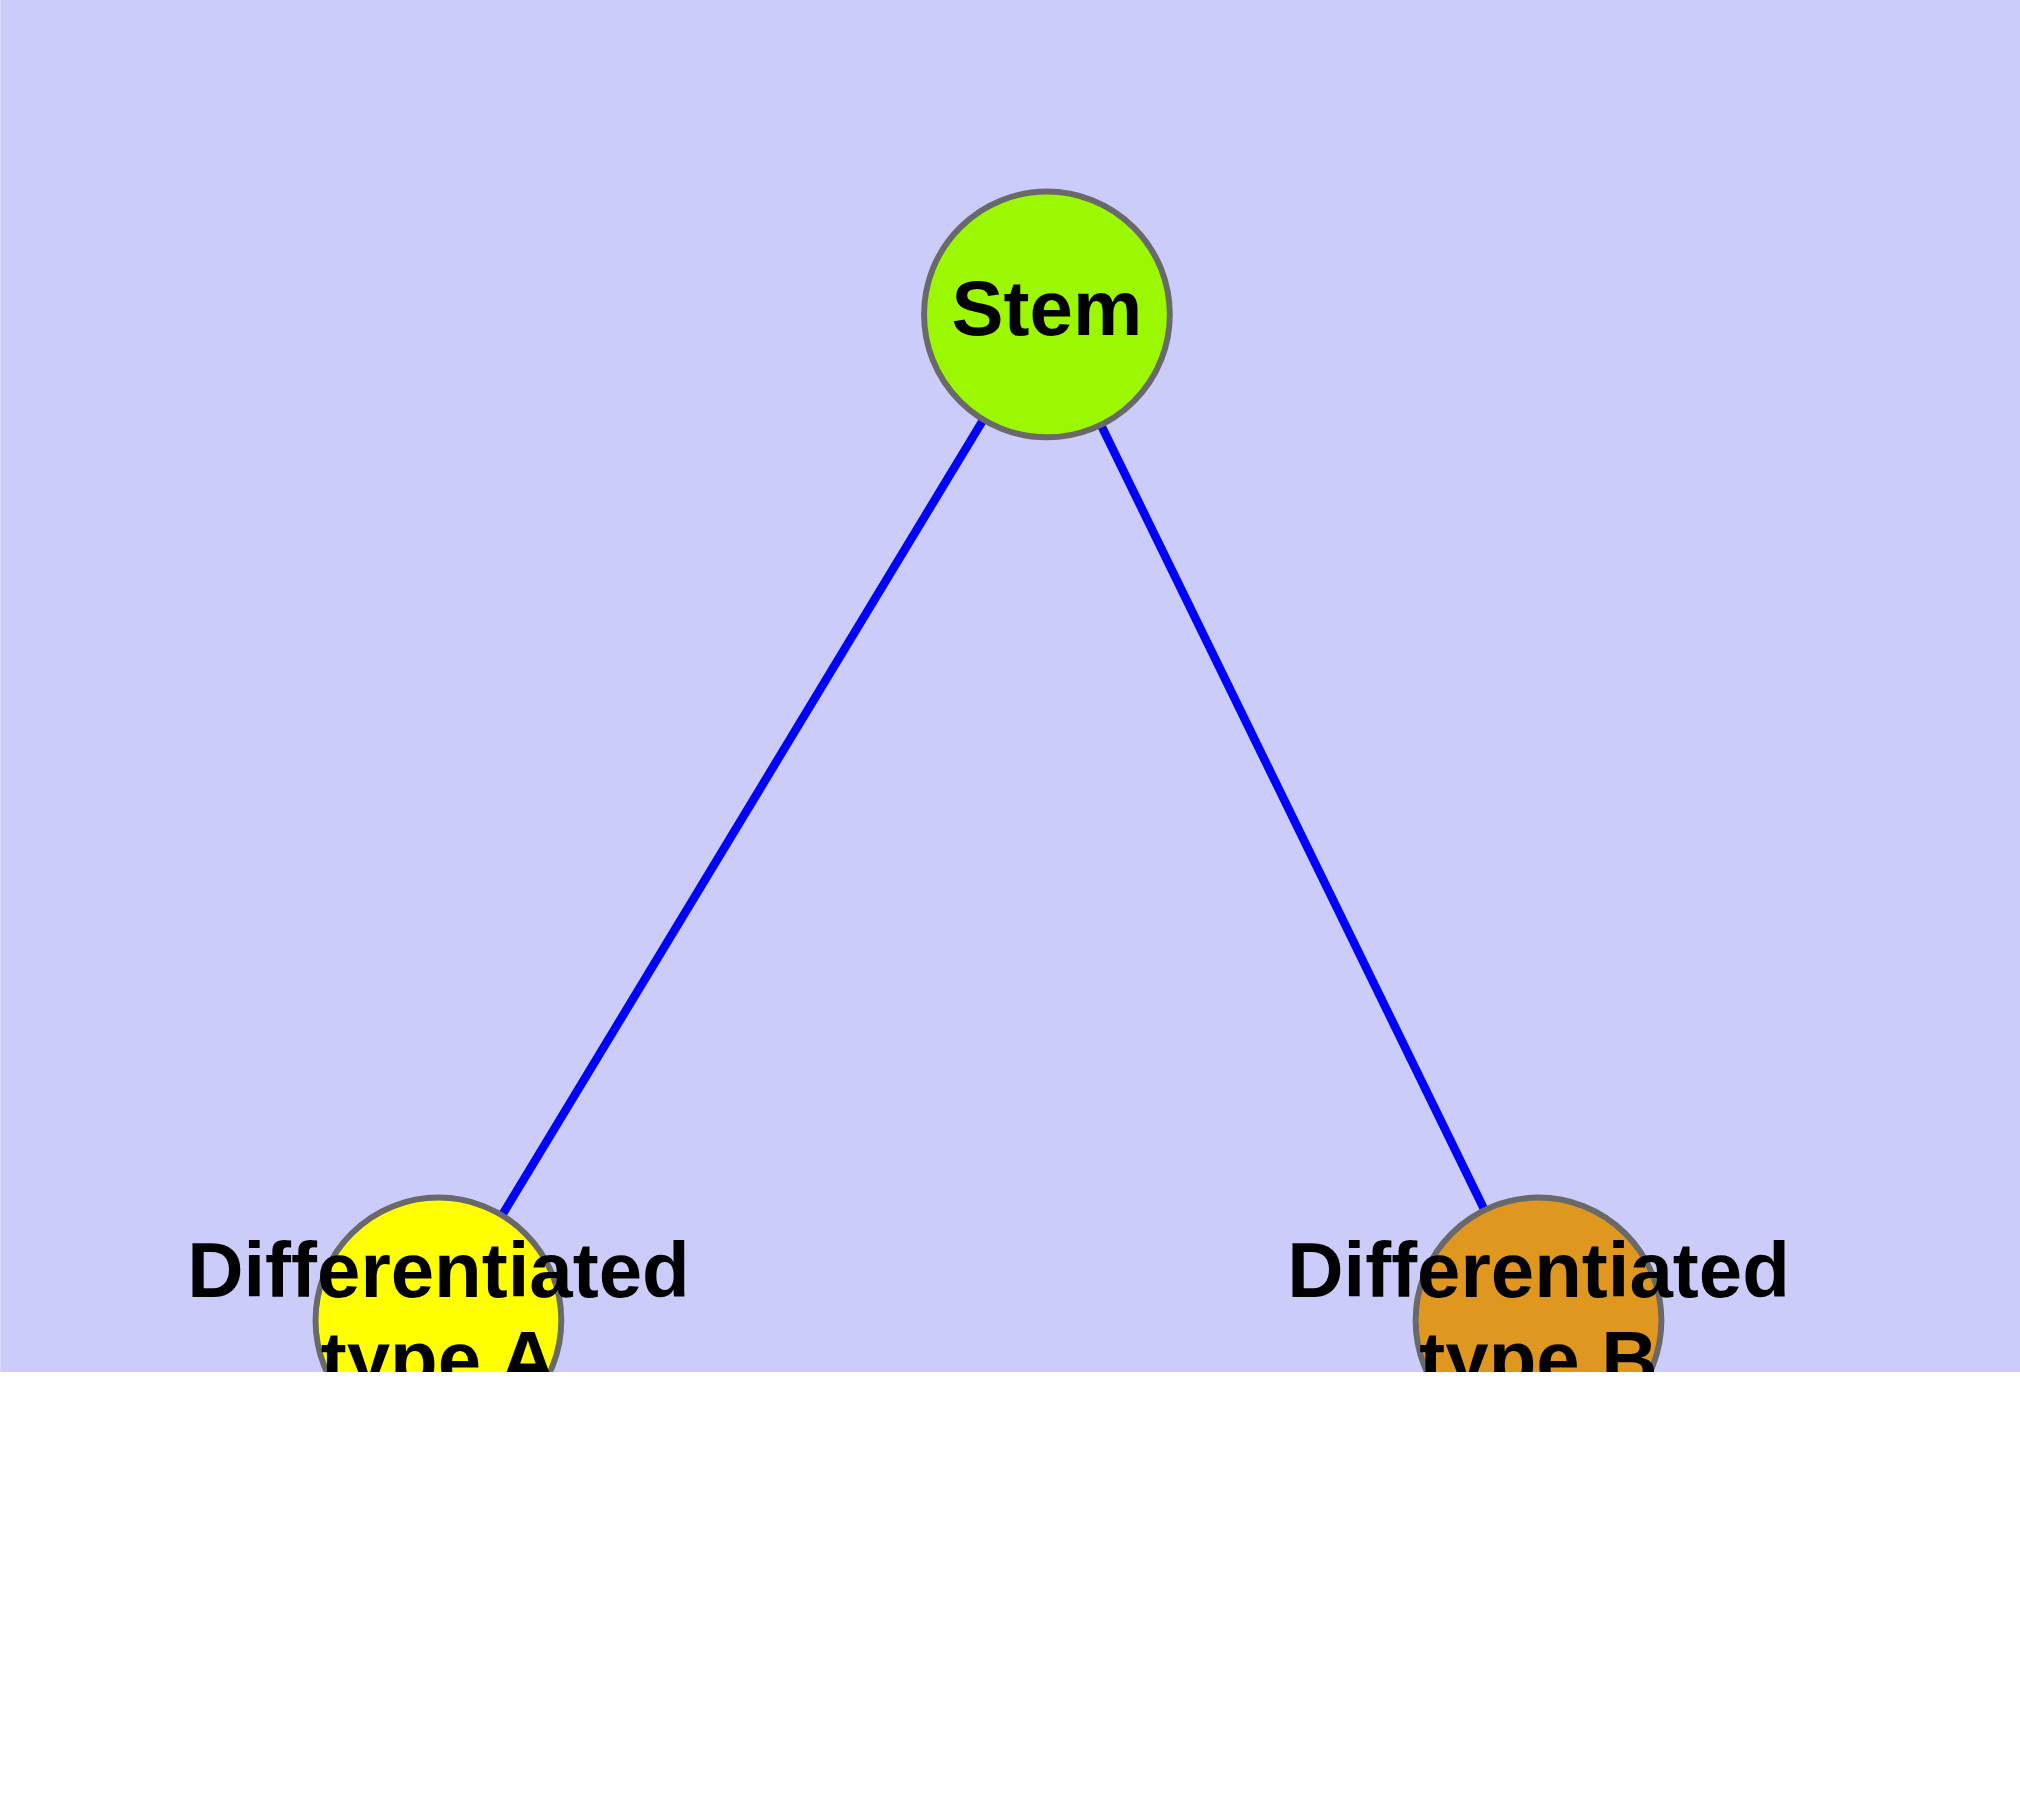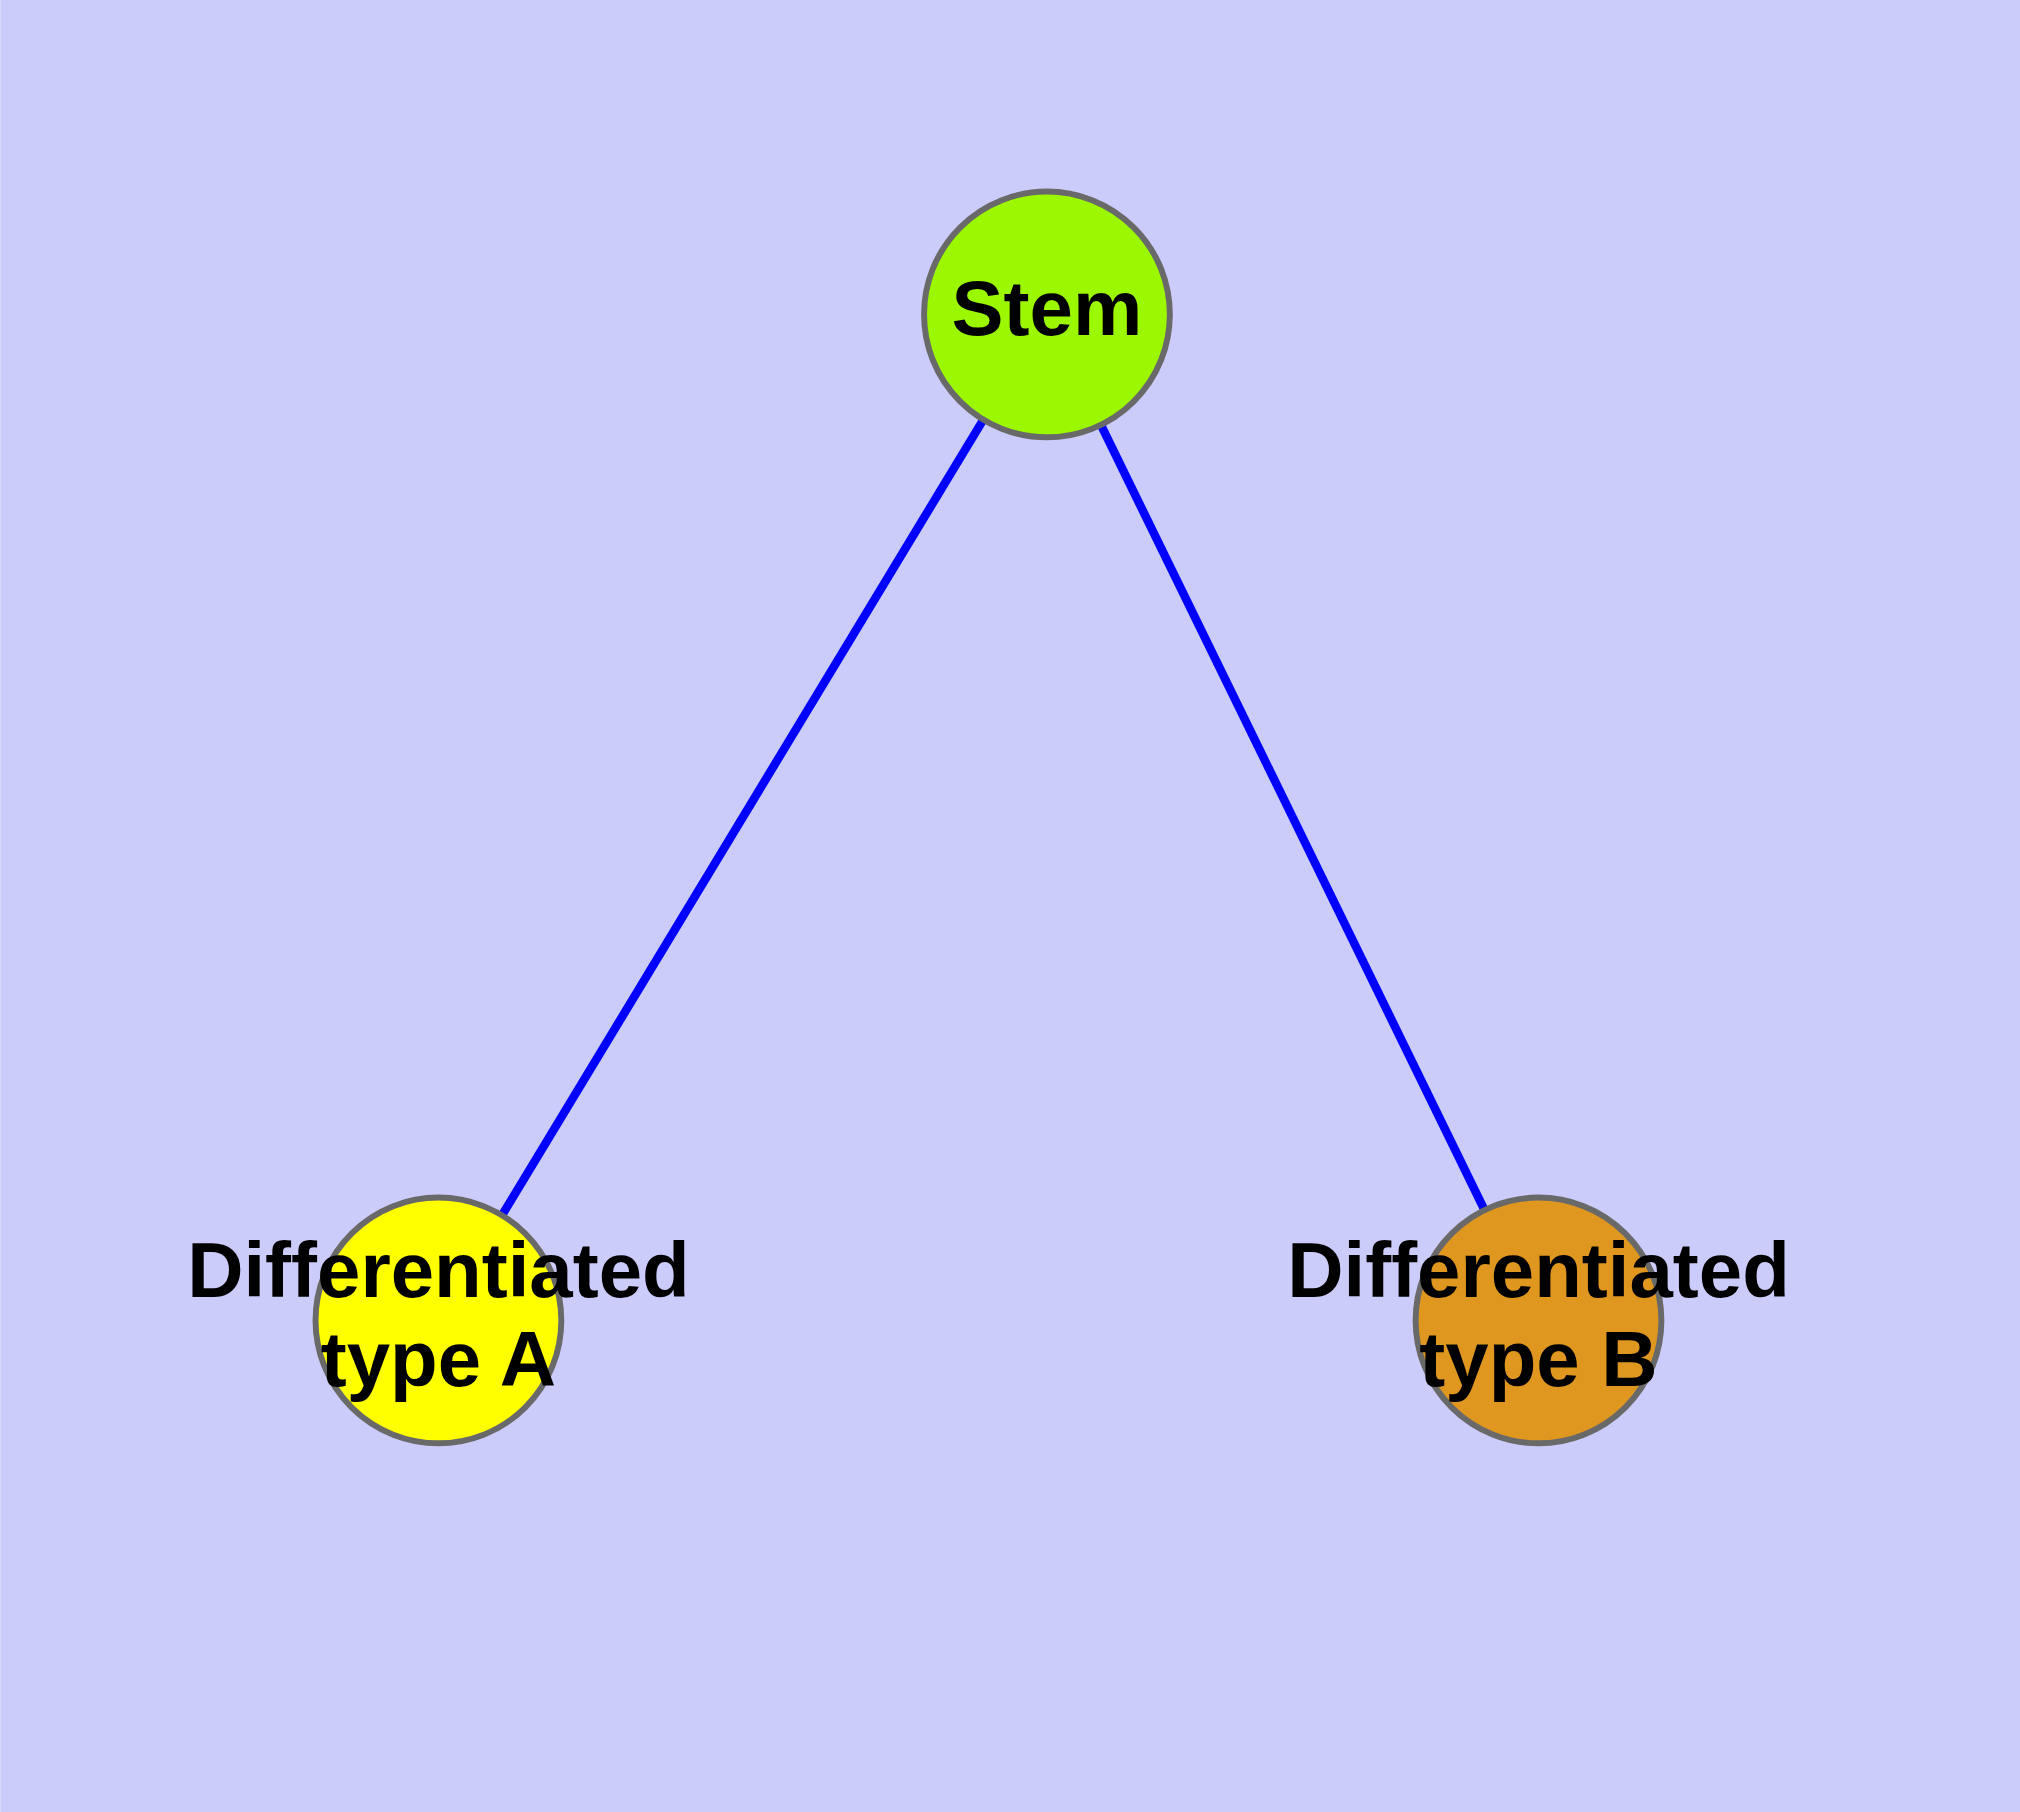--- a/index.html
+++ b/index.html
@@ -27,21 +27,21 @@
     font-weight: bold;
     fill: #000000;
     dominant-baseline: middle;
     text-anchor: middle;
     white-space: pre;
   }
 </style>
 </head>
 <body>
 
-<div id="canvas" style="width: 2021px; height: 1812px;">
+<div id="canvas" style="width: 2021px; height: 1372px;">
   <svg id="graph-svg" viewBox="0 0 2384 2138" xmlns="http://www.w3.org/2000/svg" style="width: 2021px; height: 1812px;">
 
     <rect id="bg-rect" x="0" y="0" width="2384" height="2138" fill="#ccccfa"></rect>
 
     <g id="edges-group">
         <line x1="1159.9528371220233" y1="495.0682205238974" x2="592.0471628779767" y2="1433.9317794761025" stroke="#0000ff" stroke-width="10" stroke-linecap="butt"></line>
         <line x1="1298.6579086643276" y1="501.27920273199453" x2="1751.3420913356724" y2="1427.7207972680055" stroke="#0000ff" stroke-width="10" stroke-linecap="butt"></line>
       </g>
     <g id="nodes-group">
         <g>

